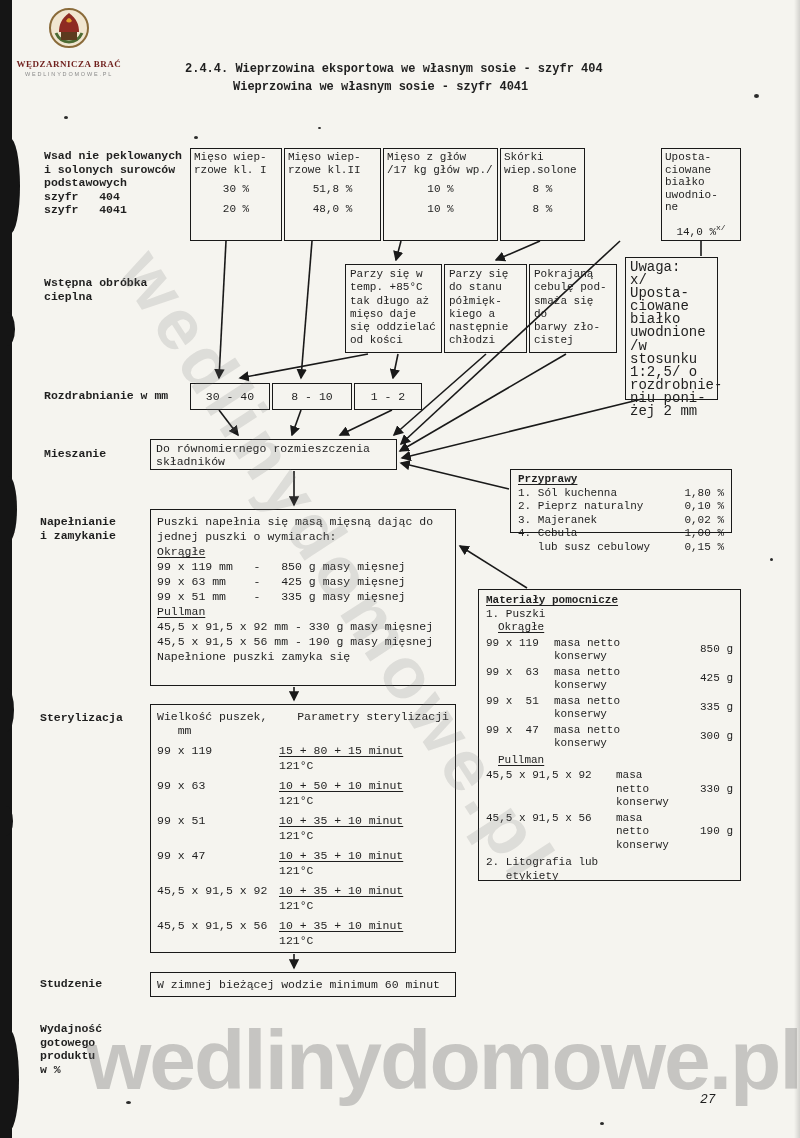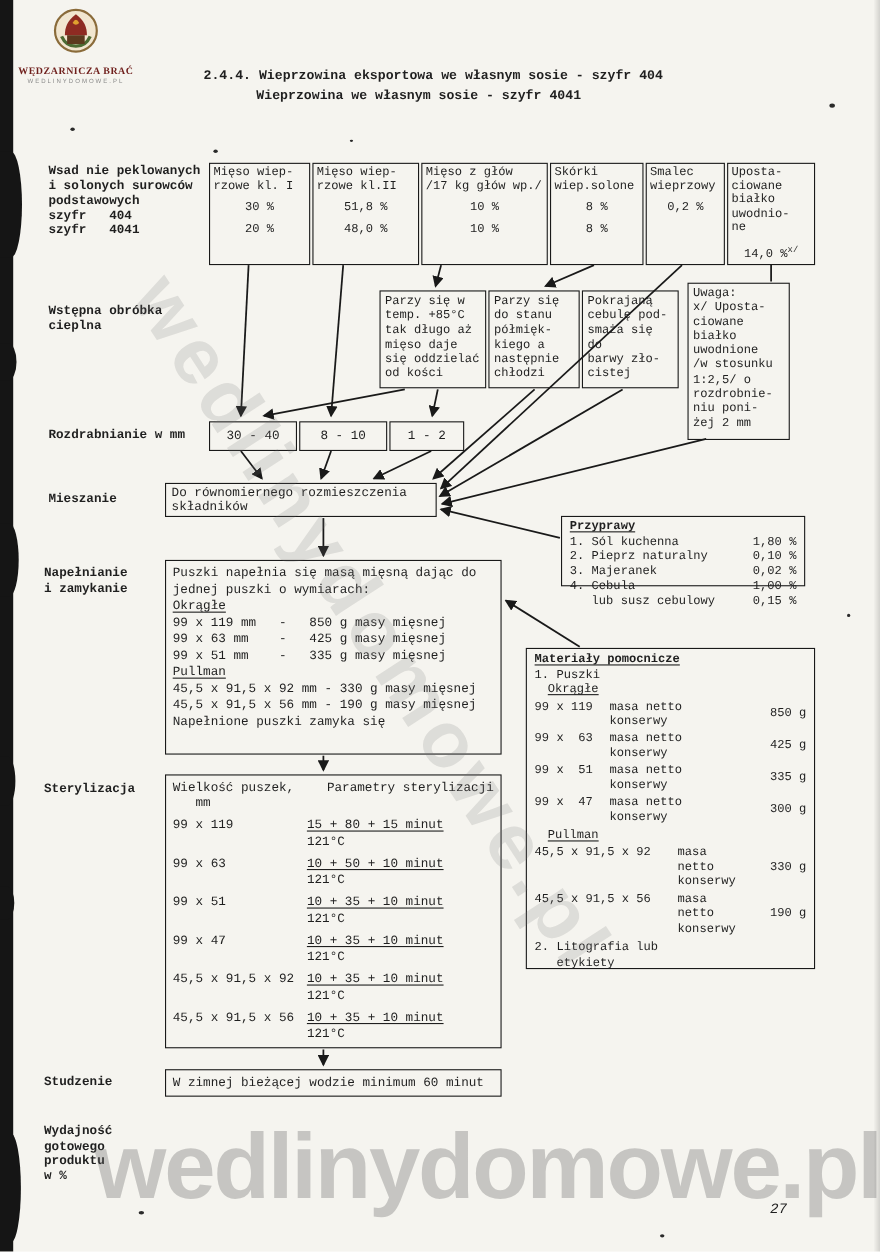--- a/index.html
+++ b/index.html
@@ -51,21 +51,21 @@
   .box { position:absolute; border:1.6px solid #191919; background:transparent; z-index:3; }
   .lbl { position:absolute; z-index:3; font-weight:bold; font-size:11.5px; line-height:13.5px; }
 
   .ing { top:148px; height:93px; padding:2px 3px; font-size:11px; line-height:12.5px;
     display:flex; flex-direction:column; }
   .ing-val { text-align:center; margin-top:7px; }
   sup { font-size:8px; }
 
   .therm { top:264px; height:89px; padding:3px 4px; font-size:11px; line-height:13.3px; }
   .note  { left:625px; top:257px; width:93px; height:143px; padding:3px 4px;
-    font-size:11px; line-height:13.1px; }
+    font-size:14px; line-height:13.1px; }
 
   .grind { top:383px; height:27px; display:flex; align-items:center; justify-content:center;
     font-size:11.5px; }
 
   .mix { left:150px; top:439px; width:247px; height:31px; padding:2px 5px;
     font-size:11.5px; line-height:13px; }
 
   .spices { left:510px; top:469px; width:222px; height:64px; padding:3px 7px;
     font-size:11px; line-height:13.5px; }
   .spice-row { display:flex; justify-content:space-between; }
@@ -193,26 +193,20 @@
 /17 kg głów wp./</div>
     <div class="ing-val">10 %</div>
     <div class="ing-val">10 %</div>
   </div>
   <div class="box ing" style="left:500px; width:85px;">
     <div class="pre">Skórki
 wiep.solone</div>
     <div class="ing-val">8 %</div>
     <div class="ing-val">8 %</div>
   </div>
-  <div class="box ing" style="left:587px; width:72px;">
-    <div class="pre">Smalec
-wieprzowy</div>
-    <div class="ing-val">0,2 %</div>
-    <div class="ing-val"></div>
-  </div>
   <div class="box ing" style="left:661px; width:80px;">
     <div class="pre">Uposta-
 ciowane
 białko
 uwodnio-
 ne</div>
     <div class="ing-val" style="margin-top:auto;">
       <span>14,0 %</span><sup>x/</sup>
     </div>
   </div>

